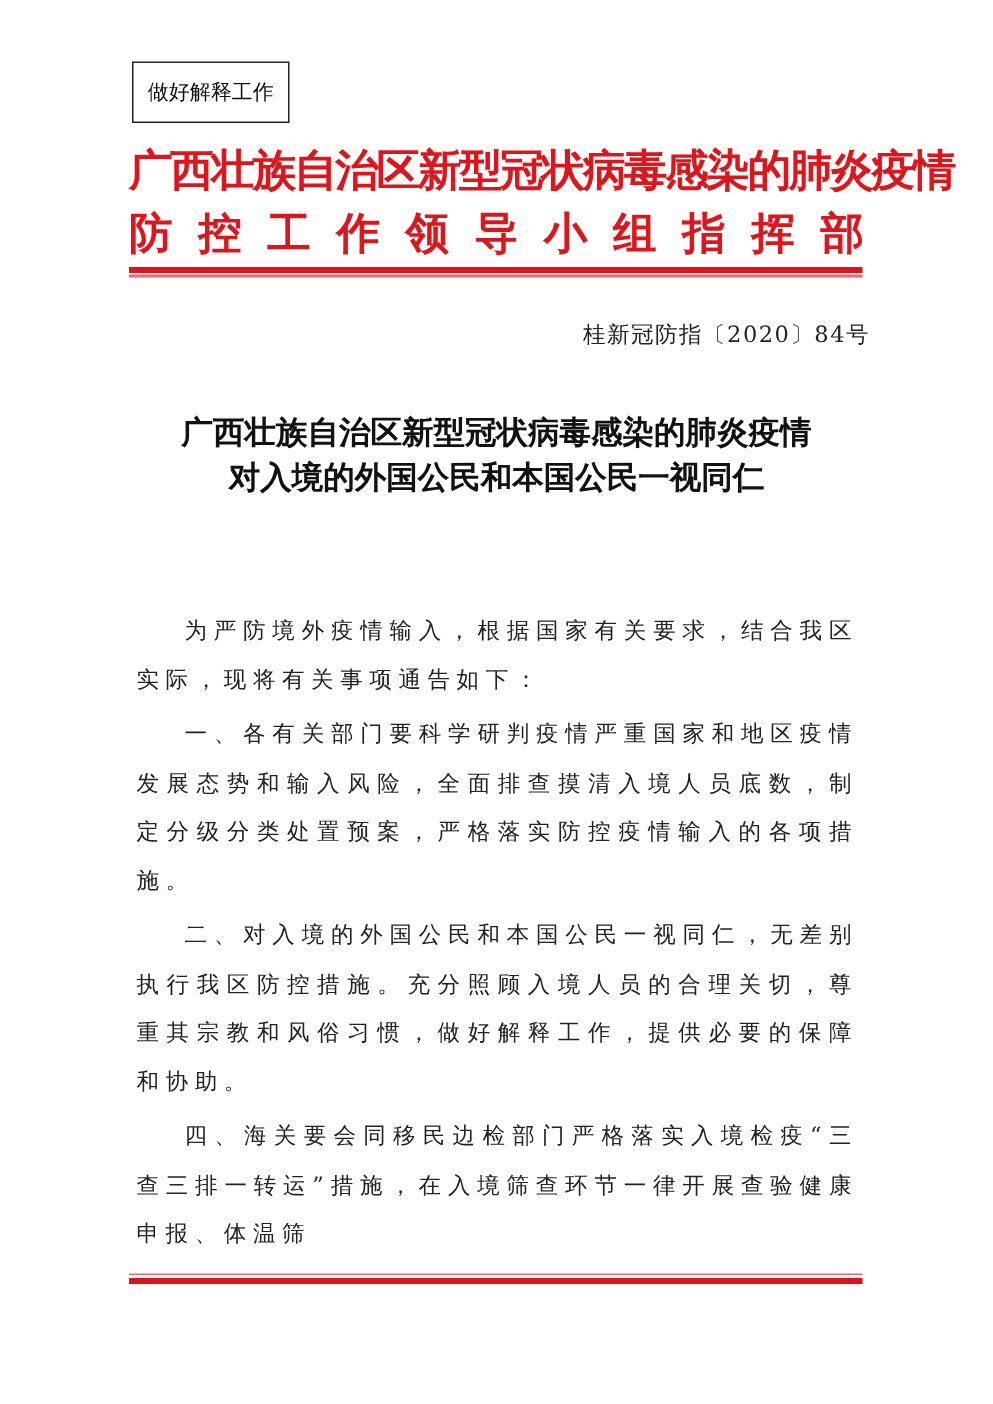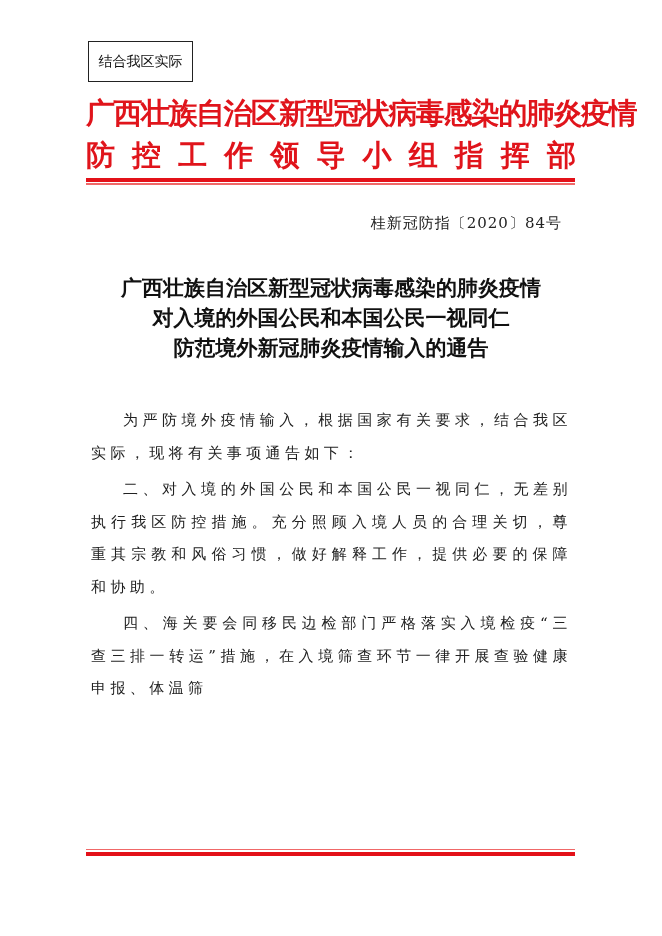--- a/index.html
+++ b/index.html
@@ -10,36 +10,36 @@
                display: flex; align-items: center; justify-content: center;
                font-family: "DejaVu Sans", "Liberation Sans", sans-serif; font-size: 14px; color: #111; }
   .org-line1 { position: absolute; left: 86px; top: 95px; width: 490px;
                color: #e0141b; font-size: 29px; font-weight: bold; letter-spacing: -1.5px;
                white-space: nowrap; line-height: 36px; }
   .org-line2 { position: absolute; left: 86px; top: 137px; width: 490px;
                color: #e0141b; font-size: 29px; font-weight: bold;
                display: flex; justify-content: space-between; line-height: 36px; }
   .red-rule-top-thick { position: absolute; left: 86px; top: 178px; width: 489px; height: 4px; background: #e31119; }
   .red-rule-top-thin { position: absolute; left: 86px; top: 183px; width: 489px; height: 2px; background: #f06868; }
-  .doc-number { position: absolute; right: 100px; top: 214px; font-size: 15px; color: #222;
+  .doc-number { position: absolute; right: 82px; top: 214px; font-size: 15px; color: #222;
                 letter-spacing: 1px; white-space: nowrap; }
   .title { position: absolute; left: 86px; top: 273px; width: 490px; text-align: center;
            font-size: 21px; font-weight: bold; line-height: 30px; color: #111; }
   .title div { white-space: nowrap; }
   .body-text { position: absolute; left: 87px; top: 400px; width: 489px;
                font-size: 15px; line-height: 32.5px; color: #222; letter-spacing: 4.4px; }
   .para { text-indent: 32px; text-align: justify; margin: 4px; }
   .red-rule-bot-thin { position: absolute; left: 86px; top: 849px; width: 489px; height: 1px; background: #f06868; }
   .red-rule-bot-thick { position: absolute; left: 86px; top: 852px; width: 489px; height: 4px; background: #e31119; }
 </style>
 </head>
 <body>
 
 <div class="stamp-box">
-  <span>结合我区实际</span>
+  <span>做好解释工作</span>
 </div>
 
 <div class="org-line1">广西壮族自治区新型冠状病毒感染的肺炎疫情</div>
 <div class="org-line2">
   <span>防</span>
   <span>控</span>
   <span>工</span>
   <span>作</span>
   <span>领</span>
   <span>导</span>
@@ -51,23 +51,23 @@
 </div>
 
 <div class="red-rule-top-thick"></div>
 <div class="red-rule-top-thin"></div>
 
 <div class="doc-number">桂新冠防指〔2020〕84号</div>
 
 <div class="title">
   <div>广西壮族自治区新型冠状病毒感染的肺炎疫情</div>
   <div>对入境的外国公民和本国公民一视同仁</div>
-  <div>防范境外新冠肺炎疫情输入的通告</div>
 </div>
 
 <div class="body-text">
   <p class="para">为严防境外疫情输入，根据国家有关要求，结合我区实际，现将有关事项通告如下：</p>
+  <p class="para">一、各有关部门要科学研判疫情严重国家和地区疫情发展态势和输入风险，全面排查摸清入境人员底数，制定分级分类处置预案，严格落实防控疫情输入的各项措施。</p>
   <p class="para">二、对入境的外国公民和本国公民一视同仁，无差别执行我区防控措施。充分照顾入境人员的合理关切，尊重其宗教和风俗习惯，做好解释工作，提供必要的保障和协助。</p>
   <p class="para">四、海关要会同移民边检部门严格落实入境检疫“三查三排一转运”措施，在入境筛查环节一律开展查验健康申报、体温筛</p>
 </div>
 
 <div class="red-rule-bot-thin"></div>
 <div class="red-rule-bot-thick"></div>
 
 </body></html>

